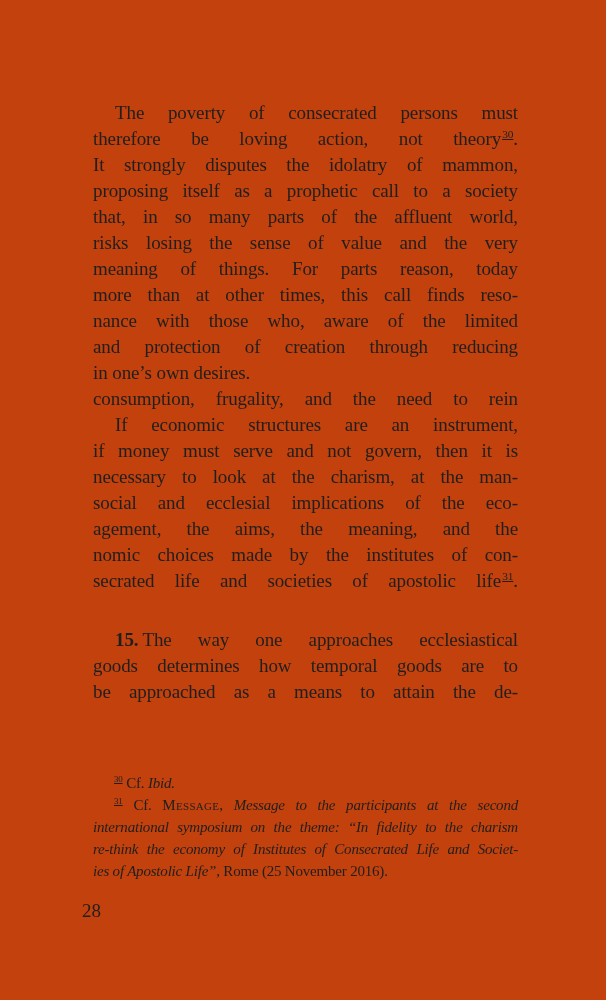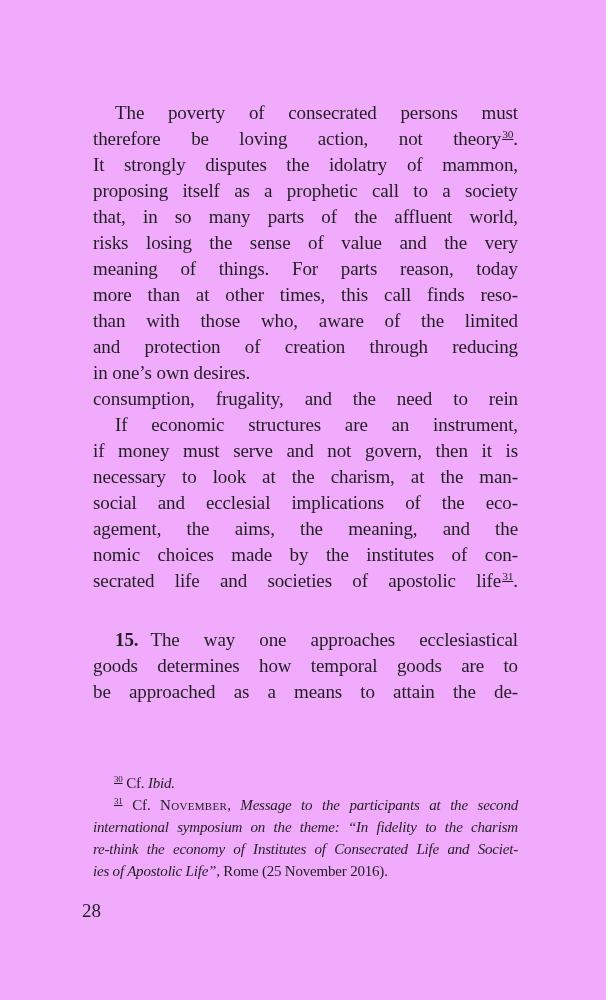--- a/index.html
+++ b/index.html
@@ -4,21 +4,21 @@
 <style>
   html, body {
     margin: 0;
     padding: 0;
     background: #ffffff;
   }
   .page {
     position: relative;
     width: 606px;
     height: 1000px;
-    background: #f0abfc;
+    background: #c2410c;
     overflow: hidden;
     font-family: "Liberation Serif", "DejaVu Serif", serif;
     color: #1f1f1f;
   }
   .text-block {
     position: absolute;
     left: 93px;
     top: 100px;
     width: 425px;
     font-size: 19px;
@@ -51,21 +51,21 @@
   .footnote-block .line.indent { text-indent: 20px; }
   .seg-sup {
     font-size: 0.6em;
     vertical-align: super;
     line-height: 1;
     margin-left: 1px;
     text-decoration: underline;
   }
   .seg-b {
     font-weight: bold;
-    margin-right: 12px;
+    margin-right: 4px;
   }
   .seg-i { font-style: italic; }
   .seg-sc {
     font-variant: small-caps;
     letter-spacing: 0.3px;
   }
   .page-number {
     position: absolute;
     left: 82px;
     top: 900px;
@@ -80,21 +80,21 @@
   <div class="text-block" id="paragraphs">
       <div class="paragraph">
         <div class="line indent"><span>The poverty of consecrated persons must</span></div>
         <div class="line"><span>therefore be loving action, not theory</span><span class="seg-sup">30</span><span>.</span></div>
         <div class="line"><span>It strongly disputes the idolatry of mammon,</span></div>
         <div class="line"><span>proposing itself as a prophetic call to a society</span></div>
         <div class="line"><span>that, in so many parts of the affluent world,</span></div>
         <div class="line"><span>risks losing the sense of value and the very</span></div>
         <div class="line"><span>meaning of things. For parts reason, today</span></div>
         <div class="line"><span>more than at other times, this call finds reso-</span></div>
-        <div class="line"><span>than with those who, aware of the limited</span></div>
+        <div class="line"><span>nance with those who, aware of the limited</span></div>
         <div class="line"><span>and protection of creation through reducing</span></div>
         <div class="line left"><span>in one’s own desires.</span></div>
         <div class="line"><span>consumption, frugality, and the need to rein</span></div>
       </div>
       <div class="paragraph">
         <div class="line indent"><span>If economic structures are an instrument,</span></div>
         <div class="line"><span>if money must serve and not govern, then it is</span></div>
         <div class="line"><span>necessary to look at the charism, at the man-</span></div>
         <div class="line"><span>social and ecclesial implications of the eco-</span></div>
         <div class="line"><span>agement, the aims, the meaning, and the</span></div>
@@ -102,19 +102,19 @@
         <div class="line"><span>secrated life and societies of apostolic life</span><span class="seg-sup">31</span><span>.</span></div>
       </div>
       <div class="paragraph gap-before">
         <div class="line indent"><span class="seg-b">15.</span><span>The way one approaches ecclesiastical</span></div>
         <div class="line"><span>goods determines how temporal goods are to</span></div>
         <div class="line"><span>be approached as a means to attain the de-</span></div>
       </div>
     </div>
   <div class="footnote-block" id="footnotes">
       <div class="line indent left"><span class="seg-sup">30</span><span> Cf. </span><span class="seg-i">Ibid.</span></div>
-      <div class="line indent"><span class="seg-sup">31</span><span> Cf. </span><span class="seg-sc">November</span><span>, </span><span class="seg-i">Message to the participants at the second</span></div>
+      <div class="line indent"><span class="seg-sup">31</span><span> Cf. </span><span class="seg-sc">Message</span><span>, </span><span class="seg-i">Message to the participants at the second</span></div>
       <div class="line"><span class="seg-i">international symposium on the theme: “In fidelity to the charism</span></div>
       <div class="line"><span class="seg-i">re-think the economy of Institutes of Consecrated Life and Societ-</span></div>
       <div class="line left"><span class="seg-i">ies of Apostolic Life”,</span><span> Rome (25 November 2016).</span></div>
     </div>
   <div class="page-number">28</div>
 </div>
 
 </body></html>

